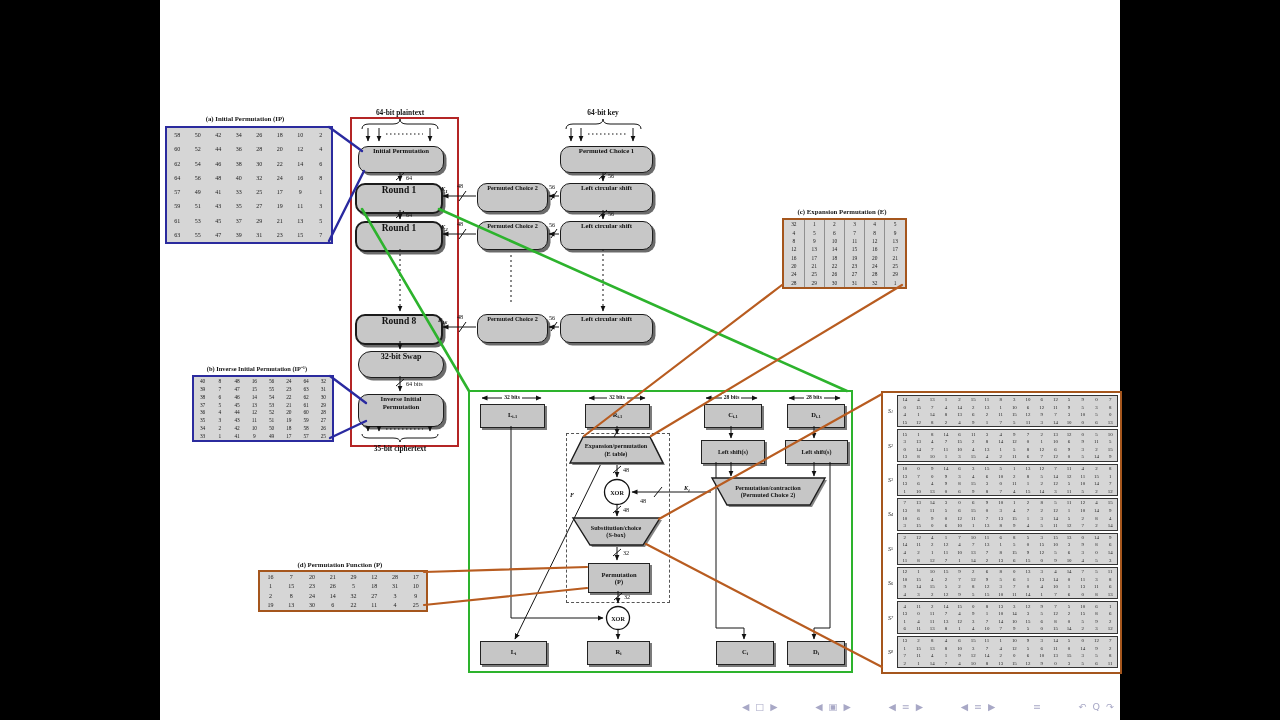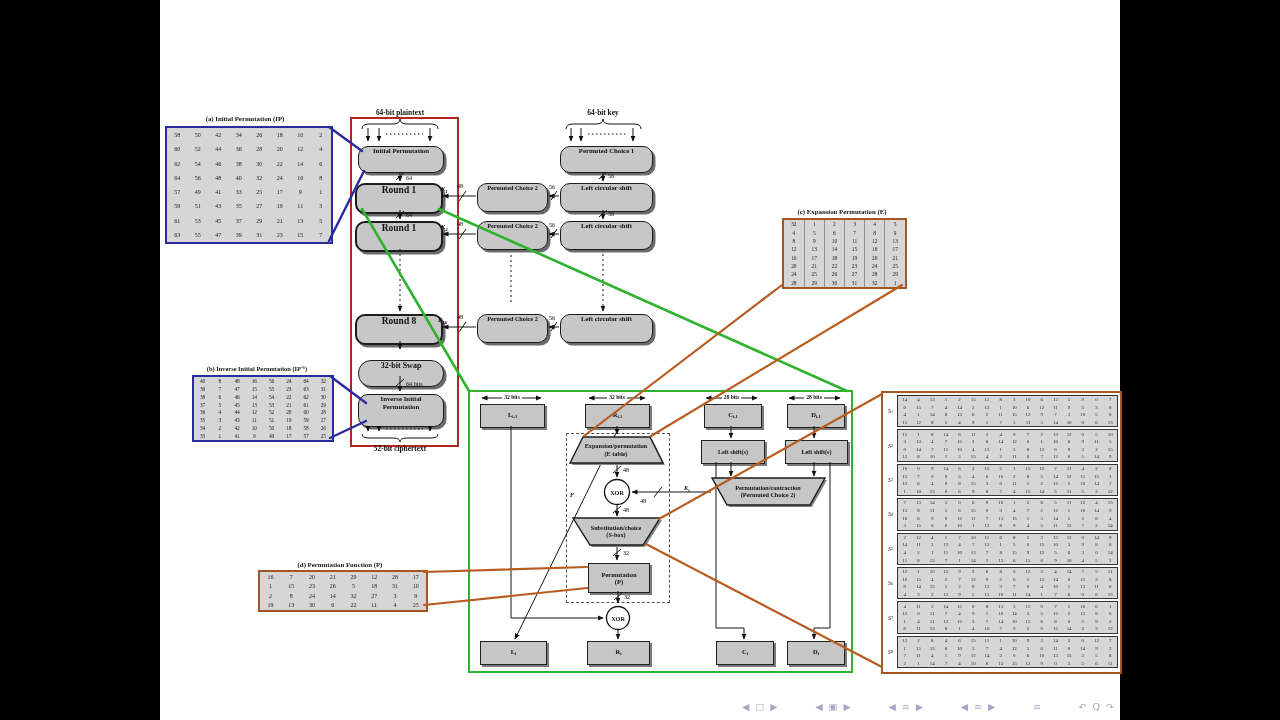--- a/index.html
+++ b/index.html
@@ -1029,35 +1029,35 @@
         </div>
       </div>
     </div>
 
   <div class="redbox" style="left:350px;top:117px;width:105px;height:326px;"></div>
   <div class="greenbox" style="left:468px;top:390px;width:381px;height:279px;"></div>
   <div class="dashbox" style="left:566px;top:433px;width:102px;height:168px;"></div>
 
   <div class="lbl" style="left:345px;top:108px;width:110px;">64-bit plaintext</div>
   <div class="lbl" style="left:548px;top:108px;width:110px;">64-bit key</div>
-  <div class="lbl" style="left:340px;top:444px;width:120px;">52-bit ciphertext</div>
+  <div class="lbl" style="left:340px;top:444px;width:120px;">35-bit ciphertext</div>
 
   <div class="fbox" style="left:358px;top:146px;width:84px;height:25px;">
       <span>Initial Permutation</span>
     </div>
   <div class="fbox big" style="left:355px;top:183px;width:84px;height:27px;">
       <span>Round 1</span>
     </div>
   <div class="fbox big" style="left:355px;top:221px;width:84px;height:27px;">
       <span>Round 1</span>
     </div>
   <div class="fbox big" style="left:355px;top:314px;width:84px;height:27px;">
       <span>Round 8</span>
     </div>
-  <div class="fbox mid" style="left:358px;top:360px;width:84px;height:25px;border-radius:13px;">
+  <div class="fbox mid" style="left:358px;top:351px;width:84px;height:25px;border-radius:13px;">
       <span>32-bit Swap</span>
     </div>
   <div class="fbox" style="left:358px;top:394px;width:84px;height:31px;">
     <span><span>Inverse Initial</span><br><span>Permutation</span></span>
   </div>
 
   <div class="fbox" style="left:560px;top:146px;width:91px;height:25px;">
       <span>Permuted Choice 1</span>
     </div>
   <div class="fbox" style="left:560px;top:183px;width:91px;height:27px;">

